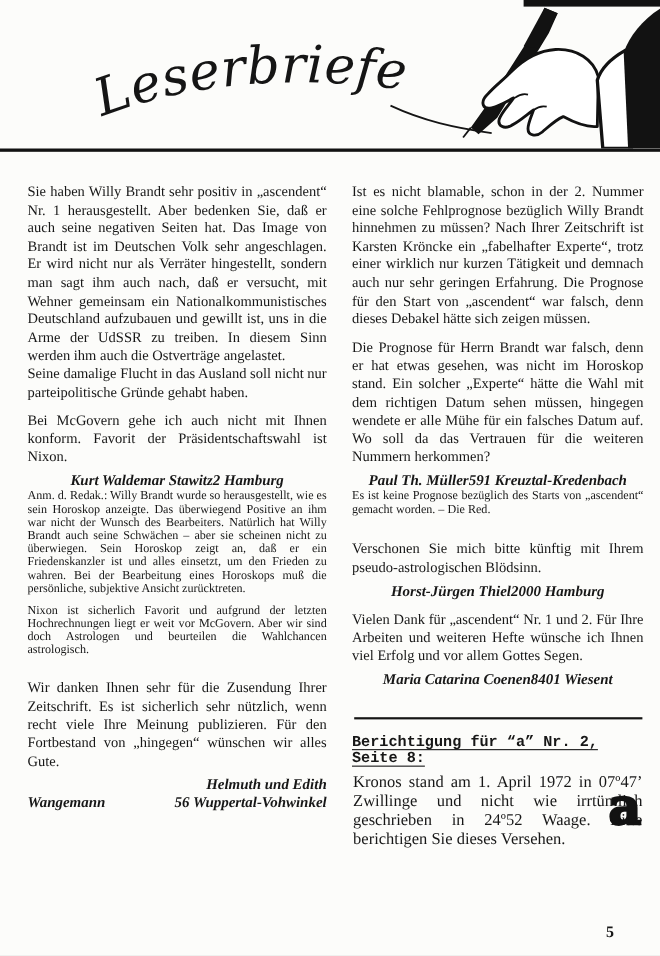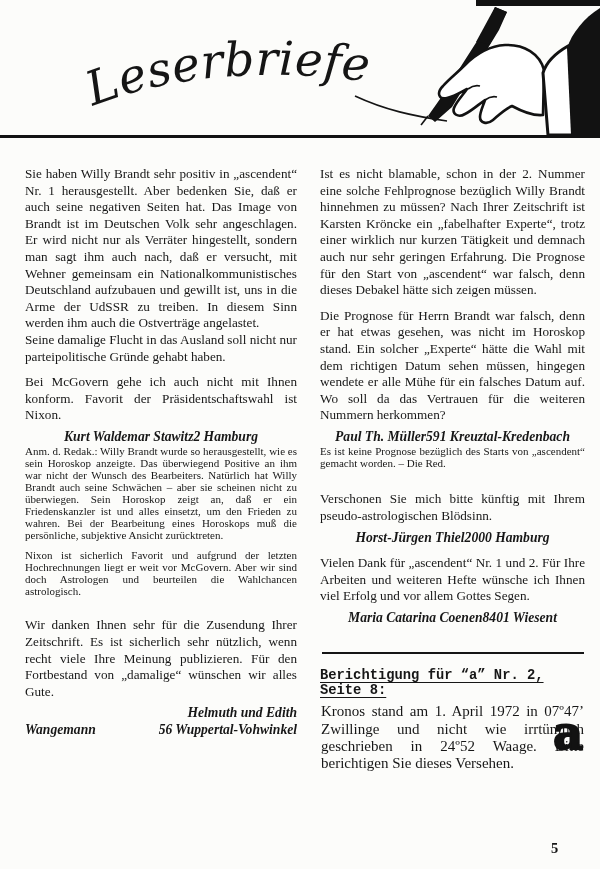--- a/index.html
+++ b/index.html
@@ -84,21 +84,21 @@
       <span>Kurt Waldemar Stawitz</span>
       <span>2 Hamburg</span>
     </div>
 
     <div class="ednote">
       <p class="small-p">Anm. d. Redak.: Willy Brandt wurde so herausgestellt, wie es sein Horoskop anzeigte. Das überwiegend Positive an ihm war nicht der Wunsch des Bearbeiters. Natürlich hat Willy Brandt auch seine Schwächen – aber sie scheinen nicht zu überwiegen. Sein Horoskop zeigt an, daß er ein Friedenskanzler ist und alles einsetzt, um den Frieden zu wahren. Bei der Bearbeitung eines Horoskops muß die persönliche, subjektive Ansicht zurücktreten.</p>
       <p class="small-p gap">Nixon ist sicherlich Favorit und aufgrund der letzten Hochrechnungen liegt er weit vor McGovern. Aber wir sind doch Astrologen und beurteilen die Wahlchancen astrologisch.</p>
     </div>
 
     <div class="letter2">
-      <p class="body-p">Wir danken Ihnen sehr für die Zusendung Ihrer Zeitschrift. Es ist sicherlich sehr nützlich, wenn recht viele Ihre Meinung publizieren. Für den Fortbestand von „damalige“ wünschen wir alles Gute.</p>
+      <p class="body-p">Wir danken Ihnen sehr für die Zusendung Ihrer Zeitschrift. Es ist sicherlich sehr nützlich, wenn recht viele Ihre Meinung publizieren. Für den Fortbestand von „hingegen“ wünschen wir alles Gute.</p>
       <div class="sig-block">
         <div>Helmuth und Edith</div>
         <div class="row2">
           <span>Wangemann</span>
           <span>56 Wuppertal-Vohwinkel</span>
         </div>
       </div>
     </div>
   </div>
 

